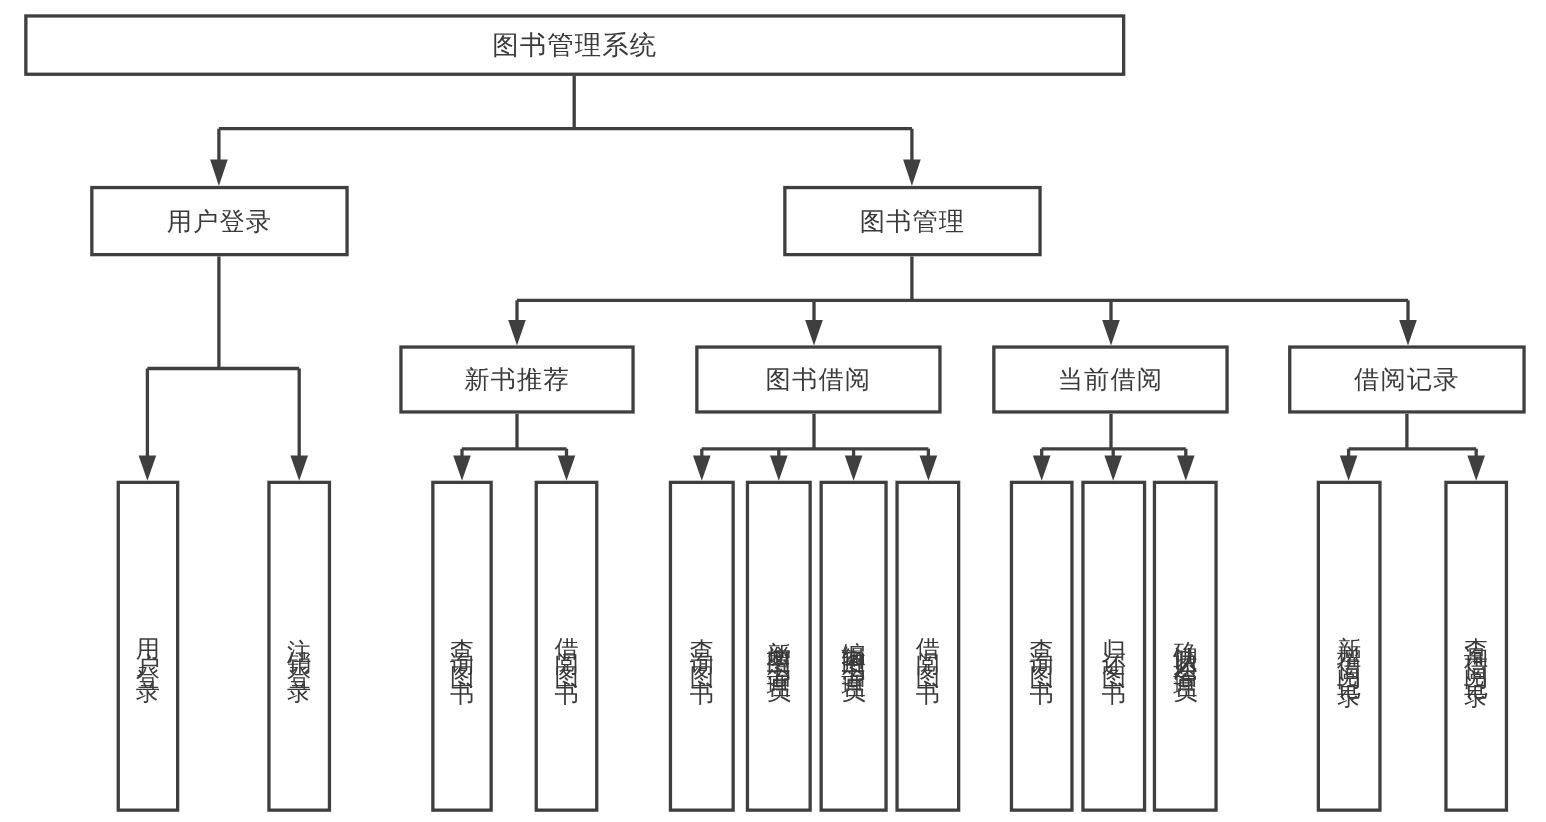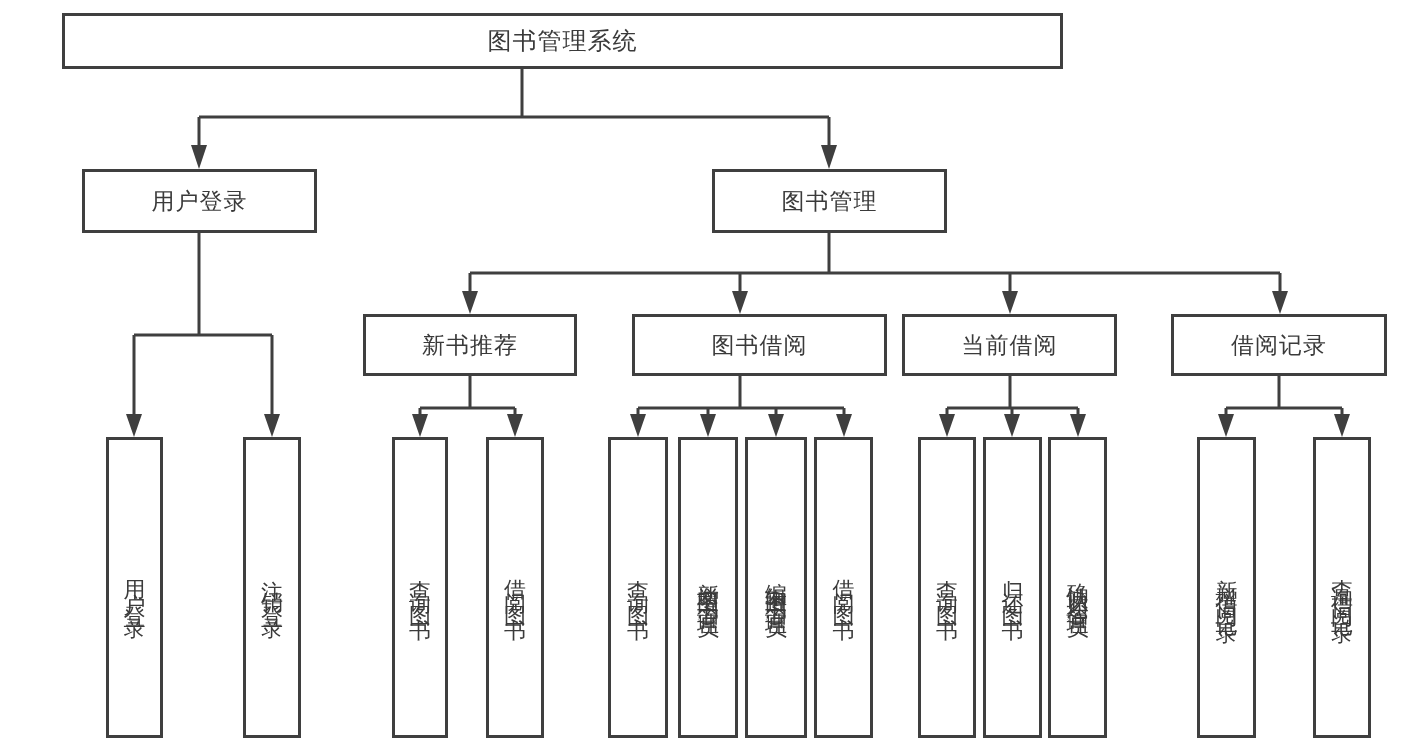--- a/index.html
+++ b/index.html
@@ -7,25 +7,25 @@
     position:relative;width:1405px;height:747px;background:#ffffff;overflow:hidden;
     font-family:"Liberation Sans","DejaVu Sans",sans-serif;
   }
   .connectors{position:absolute;left:0;top:0;width:1405px;height:747px;pointer-events:none;}
   .node{
     position:absolute;box-sizing:border-box;background:#ffffff;
     border:3px solid #3f3f3f;color:#3a3a3a;
     display:flex;align-items:center;justify-content:center;
   }
   .hnode{font-size:23px;letter-spacing:1px;white-space:nowrap;}
-  #n-root{left:22px;top:13px;width:1001px;height:56px;font-size:24px;margin-left:40px;}
+  #n-root{left:22px;top:13px;width:1001px;height:56px;font-size:24px;}
   #n-l2a{left:82px;top:169px;width:235px;height:64px;}
   #n-l2b{left:712px;top:169px;width:235px;height:64px;}
   #n-l3a{left:363px;top:314px;width:214px;height:62px;}
-  #n-l3b{left:632px;top:314px;width:255px;height:62px;}
+  #n-l3b{left:632px;top:314px;width:224px;height:62px;}
   #n-l3c{left:902px;top:314px;width:215px;height:62px;}
   #n-l3d{left:1171px;top:314px;width:216px;height:62px;}
   .vbox{top:437px;height:301px;}
   .vtext{
     writing-mode:vertical-rl;text-orientation:mixed;
     font-size:22px;line-height:1;white-space:nowrap;color:#3a3a3a;
   }
   #n-c1{left:106px;width:57px;}
   #n-c2{left:243px;width:58px;}
   #n-c3{left:392px;width:56px;}

